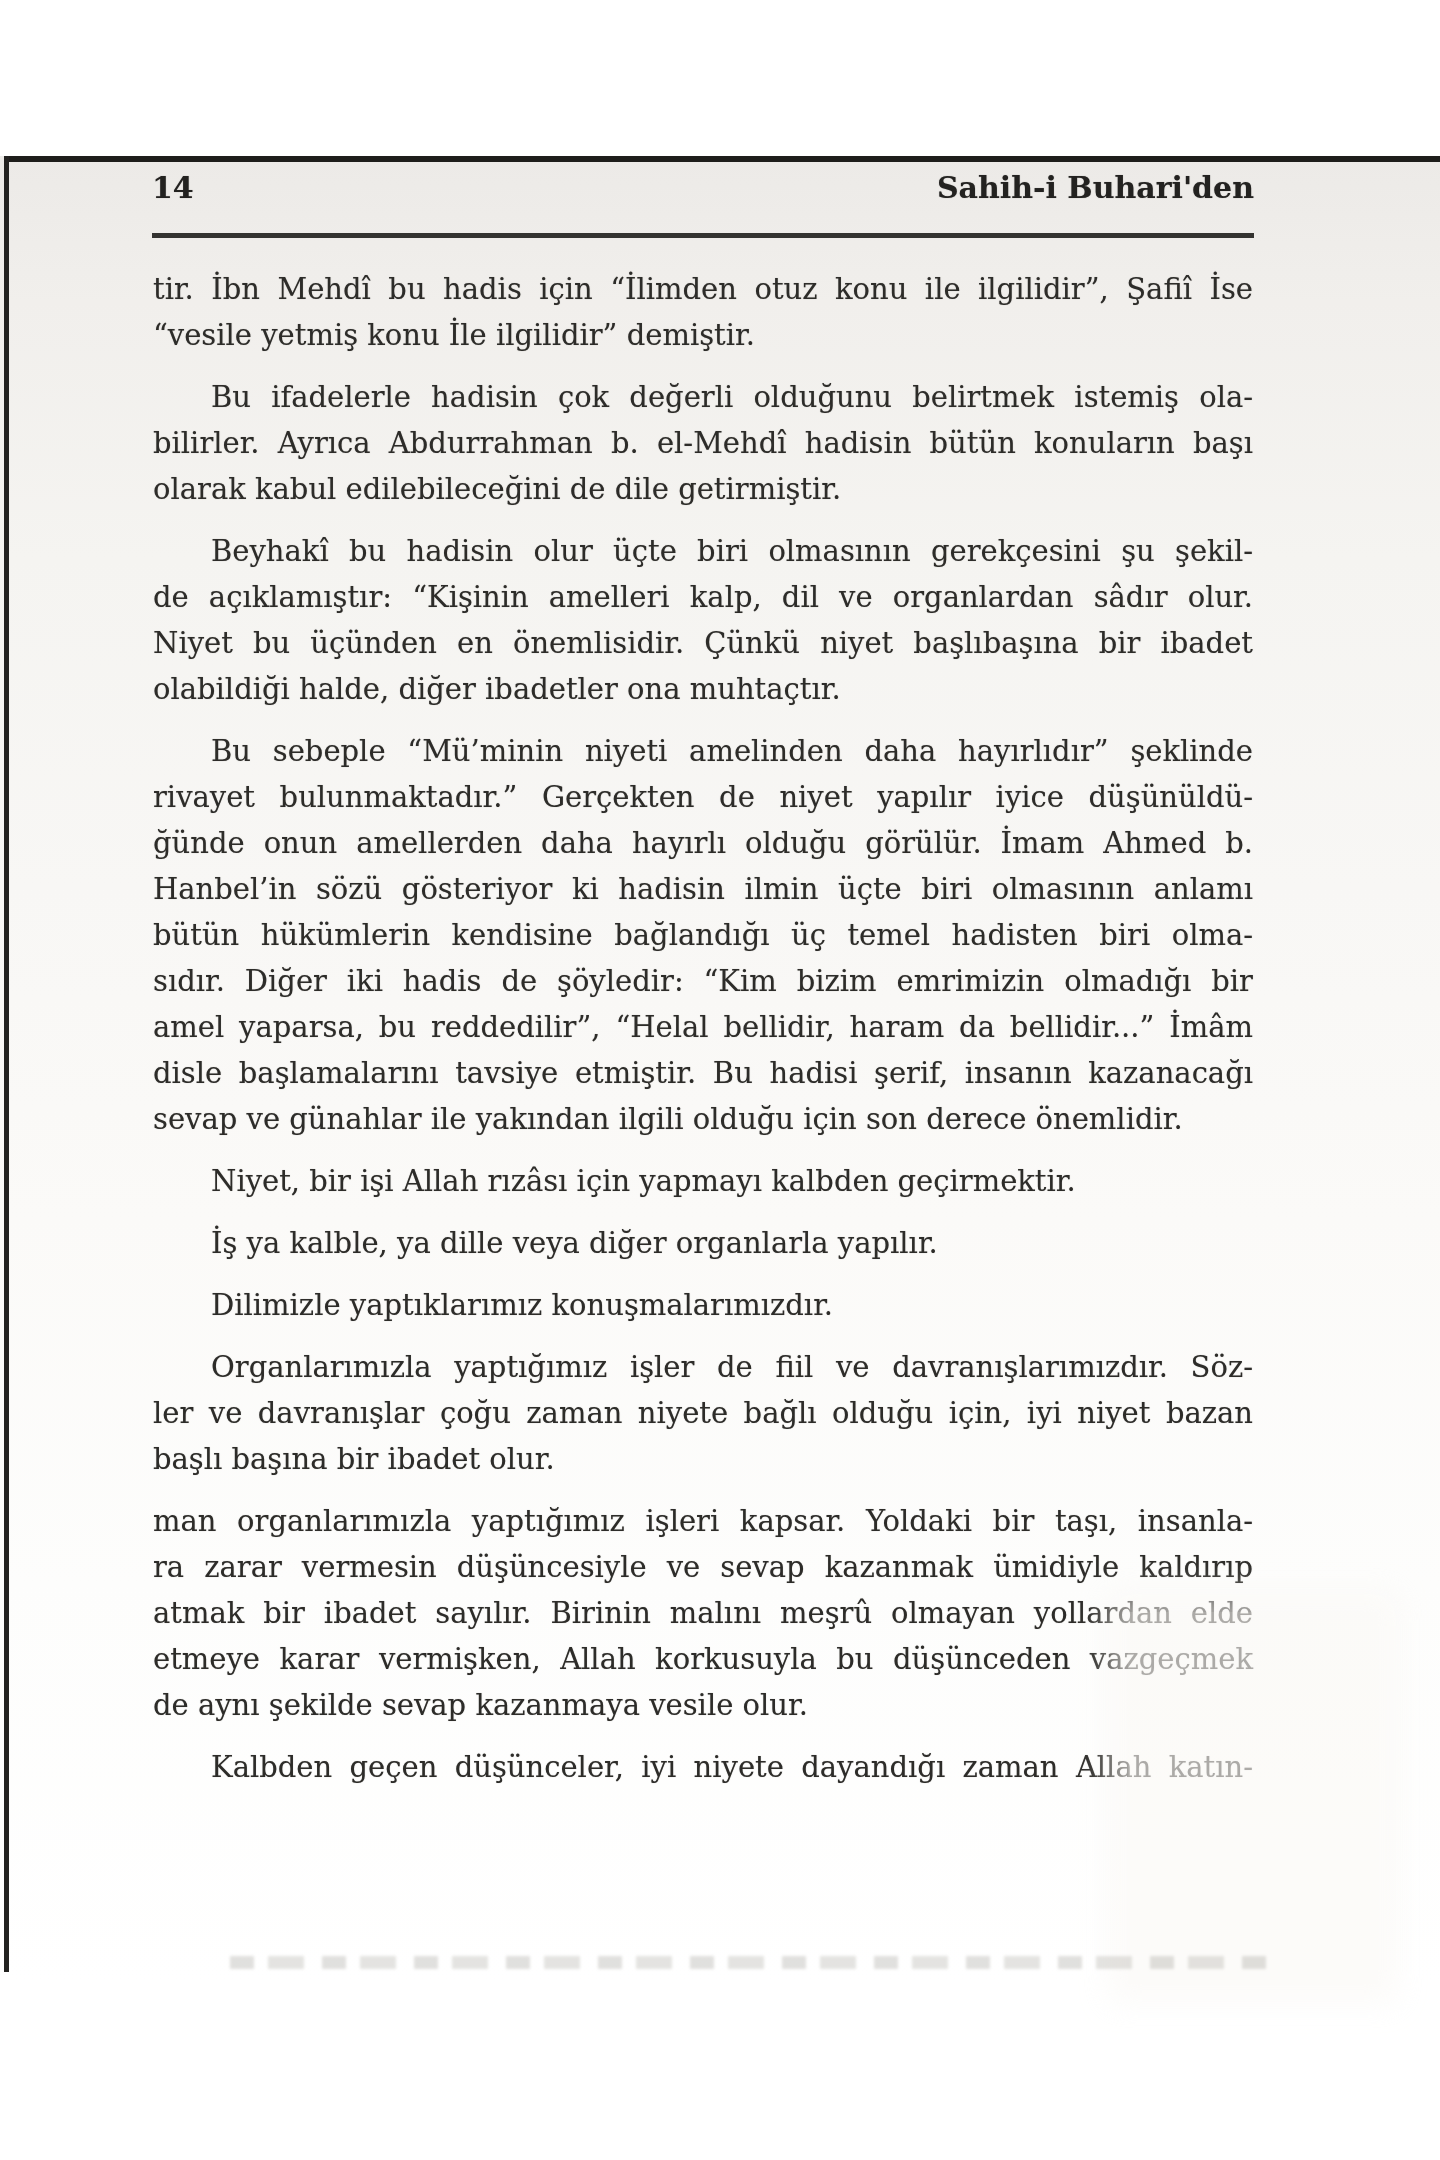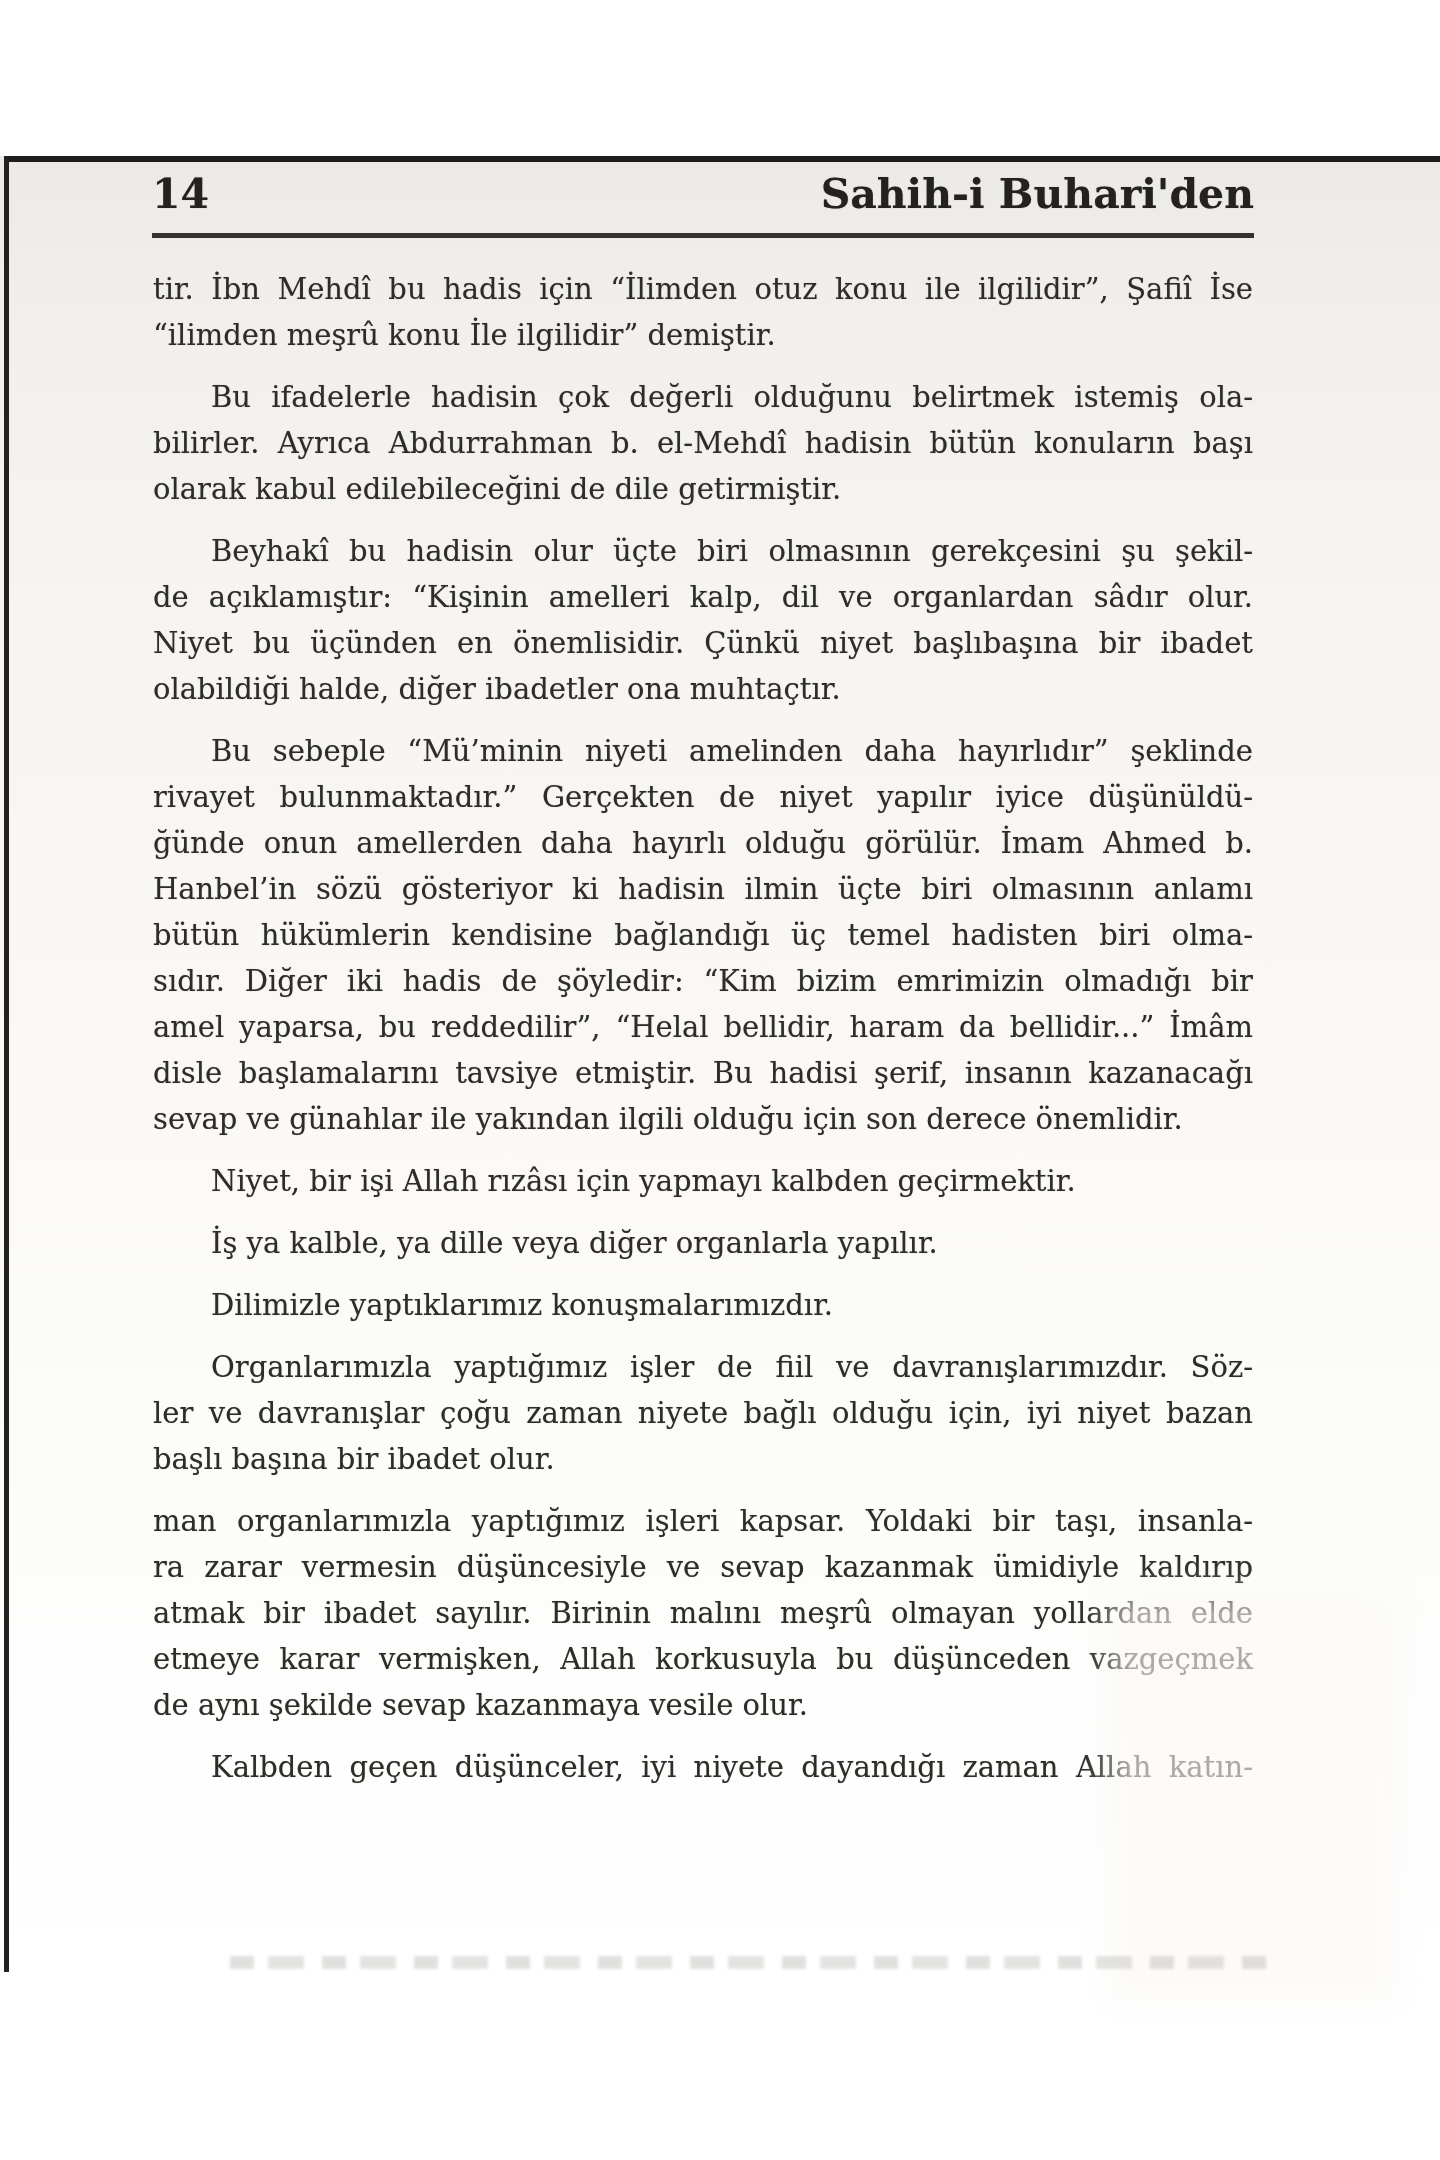--- a/index.html
+++ b/index.html
@@ -45,21 +45,21 @@
   .header-row {
     position: absolute;
     left: 152px;
     top: 170px;
     width: 1102px;
     height: 56px;
     display: flex;
     justify-content: space-between;
     align-items: flex-start;
     font-weight: bold;
-    font-size: 41px;
+    font-size: 30px;
     color: #232220;
     text-shadow: 0 0 1px rgba(30,29,27,0.4);
   }
   .header-rule {
     position: absolute;
     left: 152px;
     top: 233px;
     width: 1102px;
     height: 5px;
     background: #343330;
@@ -120,21 +120,21 @@
 
   <div class="header-row">
     <span>14</span>
     <span>Sahih-i Buhari'den</span>
   </div>
   <div class="header-rule"></div>
 
   <div class="body-col">
       <div class="para">
         <div class="line">tir. İbn Mehdî bu hadis için “İlimden otuz konu ile ilgilidir”, Şafiî İse</div>
-        <div class="line last">“ilimden meşrû konu İle ilgilidir” demiştir.</div>
+        <div class="line last">“vesile yetmiş konu İle ilgilidir” demiştir.</div>
       </div>
       <div class="para">
         <div class="line indent">Bu ifadelerle hadisin çok değerli olduğunu belirtmek istemiş ola-</div>
         <div class="line">bilirler. Ayrıca Abdurrahman b. el-Mehdî hadisin bütün konuların başı</div>
         <div class="line last">olarak kabul edilebileceğini de dile getirmiştir.</div>
       </div>
       <div class="para">
         <div class="line indent">Beyhakî bu hadisin olur üçte biri olmasının gerekçesini şu şekil-</div>
         <div class="line">de açıklamıştır: “Kişinin amelleri kalp, dil ve organlardan sâdır olur.</div>
         <div class="line">Niyet bu üçünden en önemlisidir. Çünkü niyet başlıbaşına bir ibadet</div>

